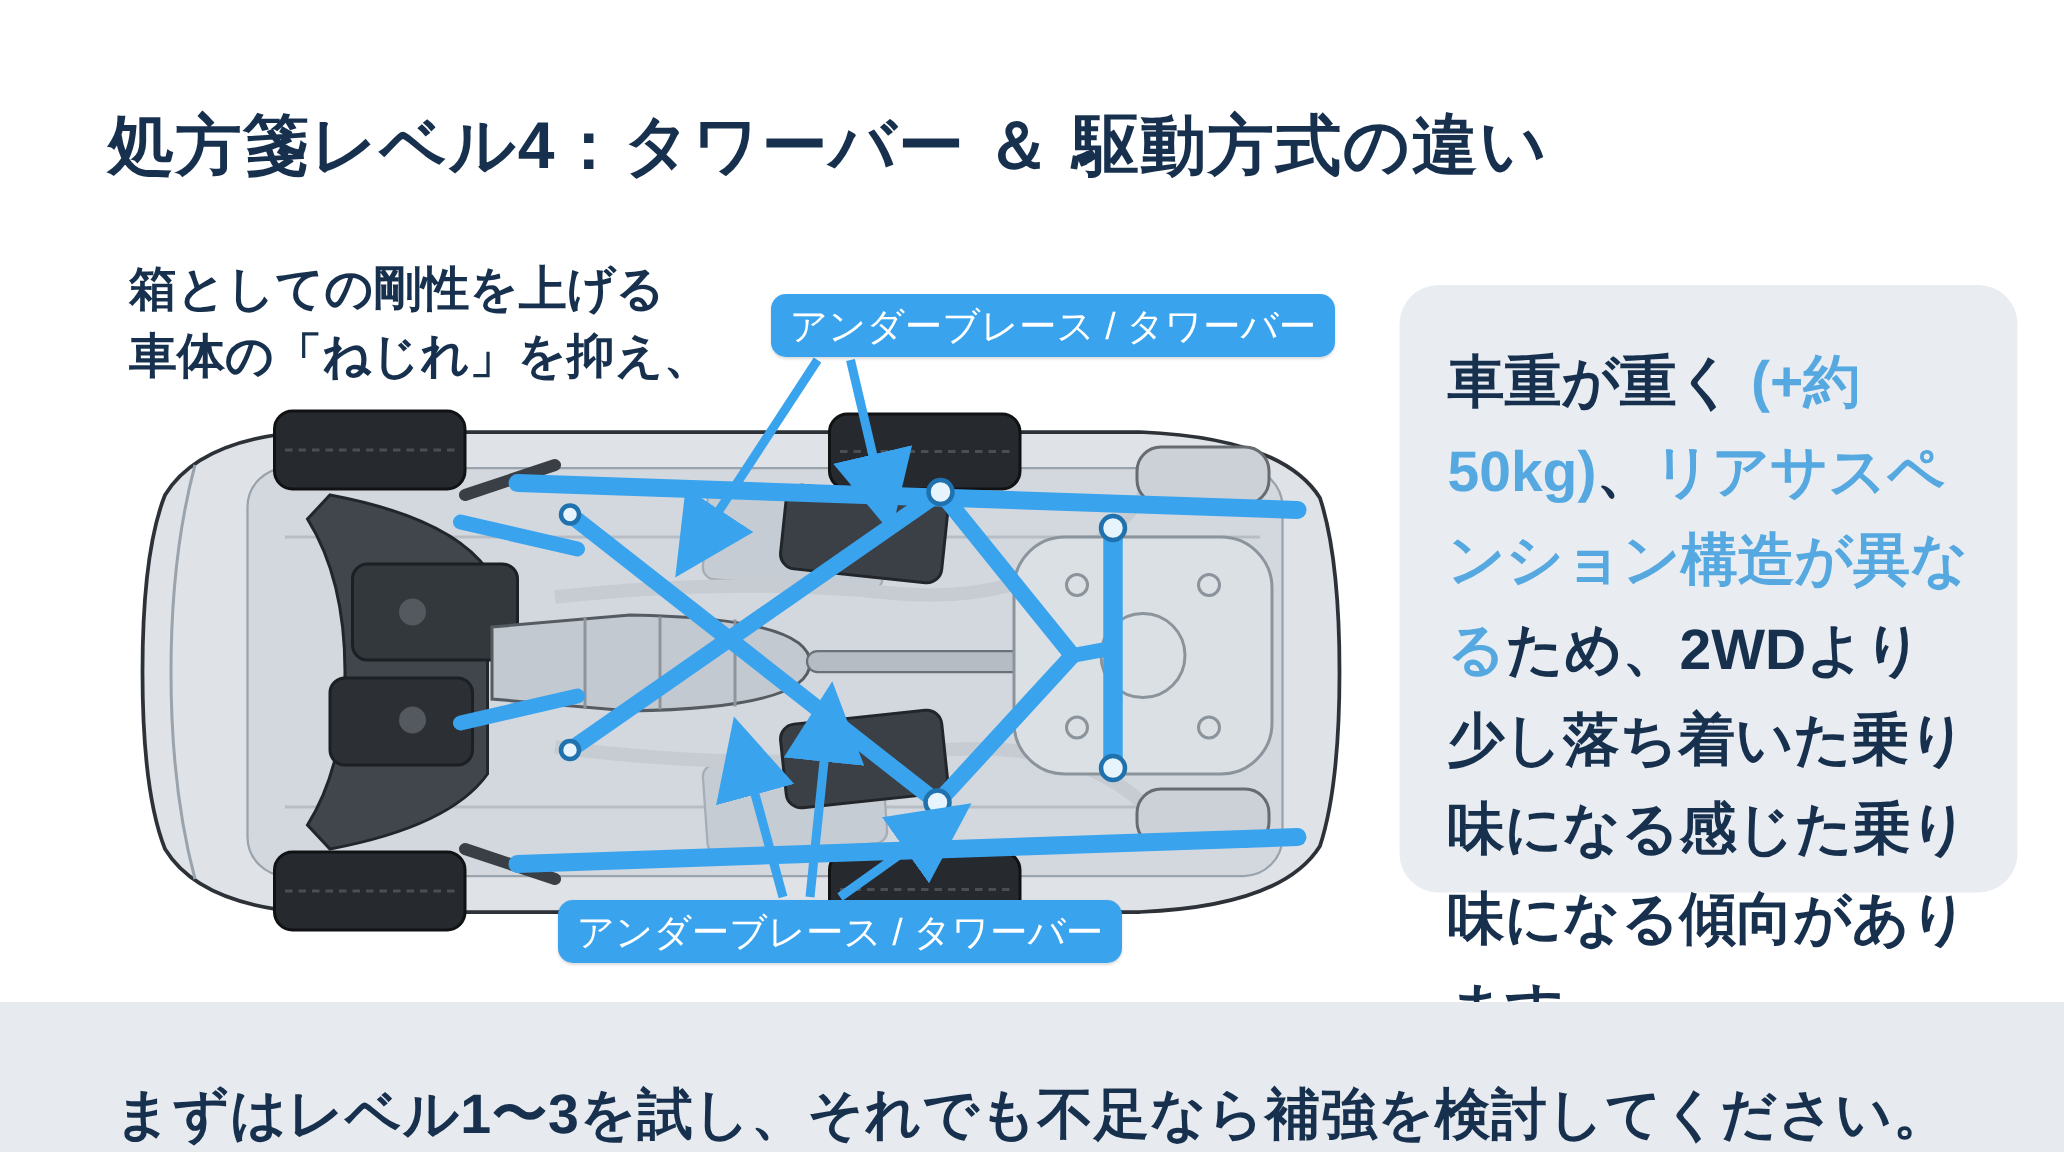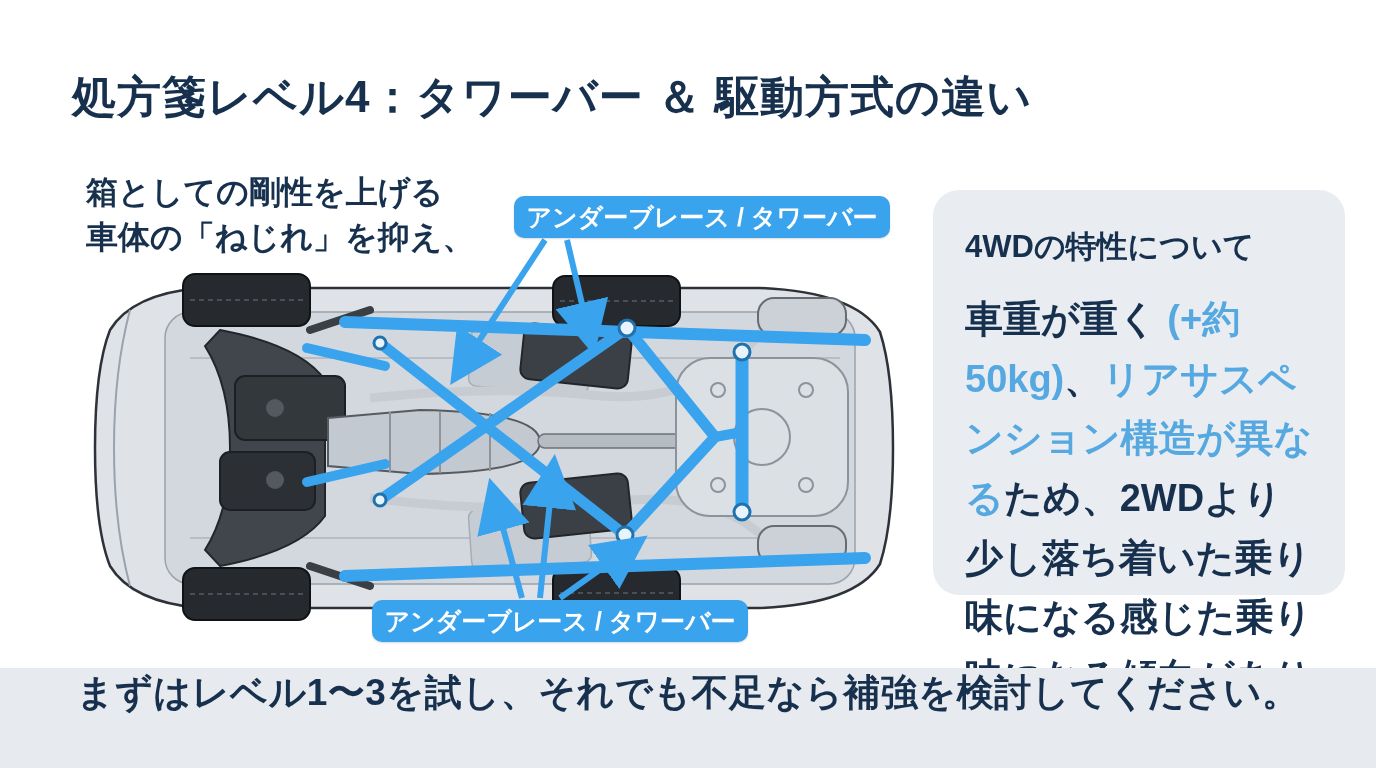--- a/index.html
+++ b/index.html
@@ -20,41 +20,41 @@
     font-size:44px;font-weight:800;color:var(--navy);letter-spacing:1px;
   }
   .subtitle{
     position:absolute;left:86px;top:170px;width:460px;
     font-size:32px;font-weight:800;color:var(--navy);line-height:1.42;
   }
   .brace-label{
     position:absolute;height:42px;padding:0 18px;
     background:var(--brace-blue);border-radius:10px;
     display:flex;align-items:center;justify-content:center;
-    color:#ffffff;font-size:25px;font-weight:700;white-space:nowrap;
+    color:#ffffff;font-size:25px;font-weight:400;white-space:nowrap;
     box-shadow:0 1px 2px rgba(0,0,0,0.15);
   }
   .brace-label.top{left:514px;top:196px;width:376px;}
   .brace-label.bottom{left:372px;top:600px;width:376px;}
 
   .diagram{position:absolute;left:70px;top:180px;width:840px;height:480px;}
 
   .panel{
     position:absolute;left:933px;top:190px;width:412px;height:405px;
     background:var(--panel-bg);border-radius:26px;padding:36px 30px 0 32px;
   }
   .panel h2{font-size:31px;font-weight:800;color:var(--navy);margin-bottom:22px;}
   .panel .body{font-size:38px;font-weight:800;color:var(--navy);line-height:1.57;}
   .panel .seg-dark{color:var(--navy);}
   .panel .seg-blue{color:var(--blue-text);}
 
   .footer{
     position:absolute;left:0;top:668px;width:1376px;height:100px;
     background:var(--footer-bg);
-    display:flex;align-items:flex-start;justify-content:center;
+    display:flex;align-items:flex-end;justify-content:center;
   }
   .footer .text{font-size:37px;font-weight:800;color:var(--navy);letter-spacing:0.5px;}
 </style>
 </head>
 <body>
 
 <div class="stage">
 
   <div class="title">処方箋レベル4：タワーバー ＆ 駆動方式の違い</div>
 
@@ -162,21 +162,20 @@
   </svg>
 
   <div class="brace-label top">
     <span>アンダーブレース / タワーバー</span>
   </div>
   <div class="brace-label bottom">
     <span>アンダーブレース / タワーバー</span>
   </div>
 
   <div class="panel">
-    <h2>4WDの特性について</h2>
     <div class="body"><span class="seg-dark">車重が重く </span><span class="seg-blue">(+約50kg)</span><span class="seg-dark">、</span><span class="seg-blue">リアサスペンション構造が異なる</span><span class="seg-dark">ため、2WDより少し落ち着いた乗り味になる感じた乗り味になる傾向があります。</span></div>
   </div>
 
   <div class="footer">
     <div class="text">まずはレベル1〜3を試し、それでも不足なら補強を検討してください。</div>
   </div>
 
 </div>
 
 </body></html>

